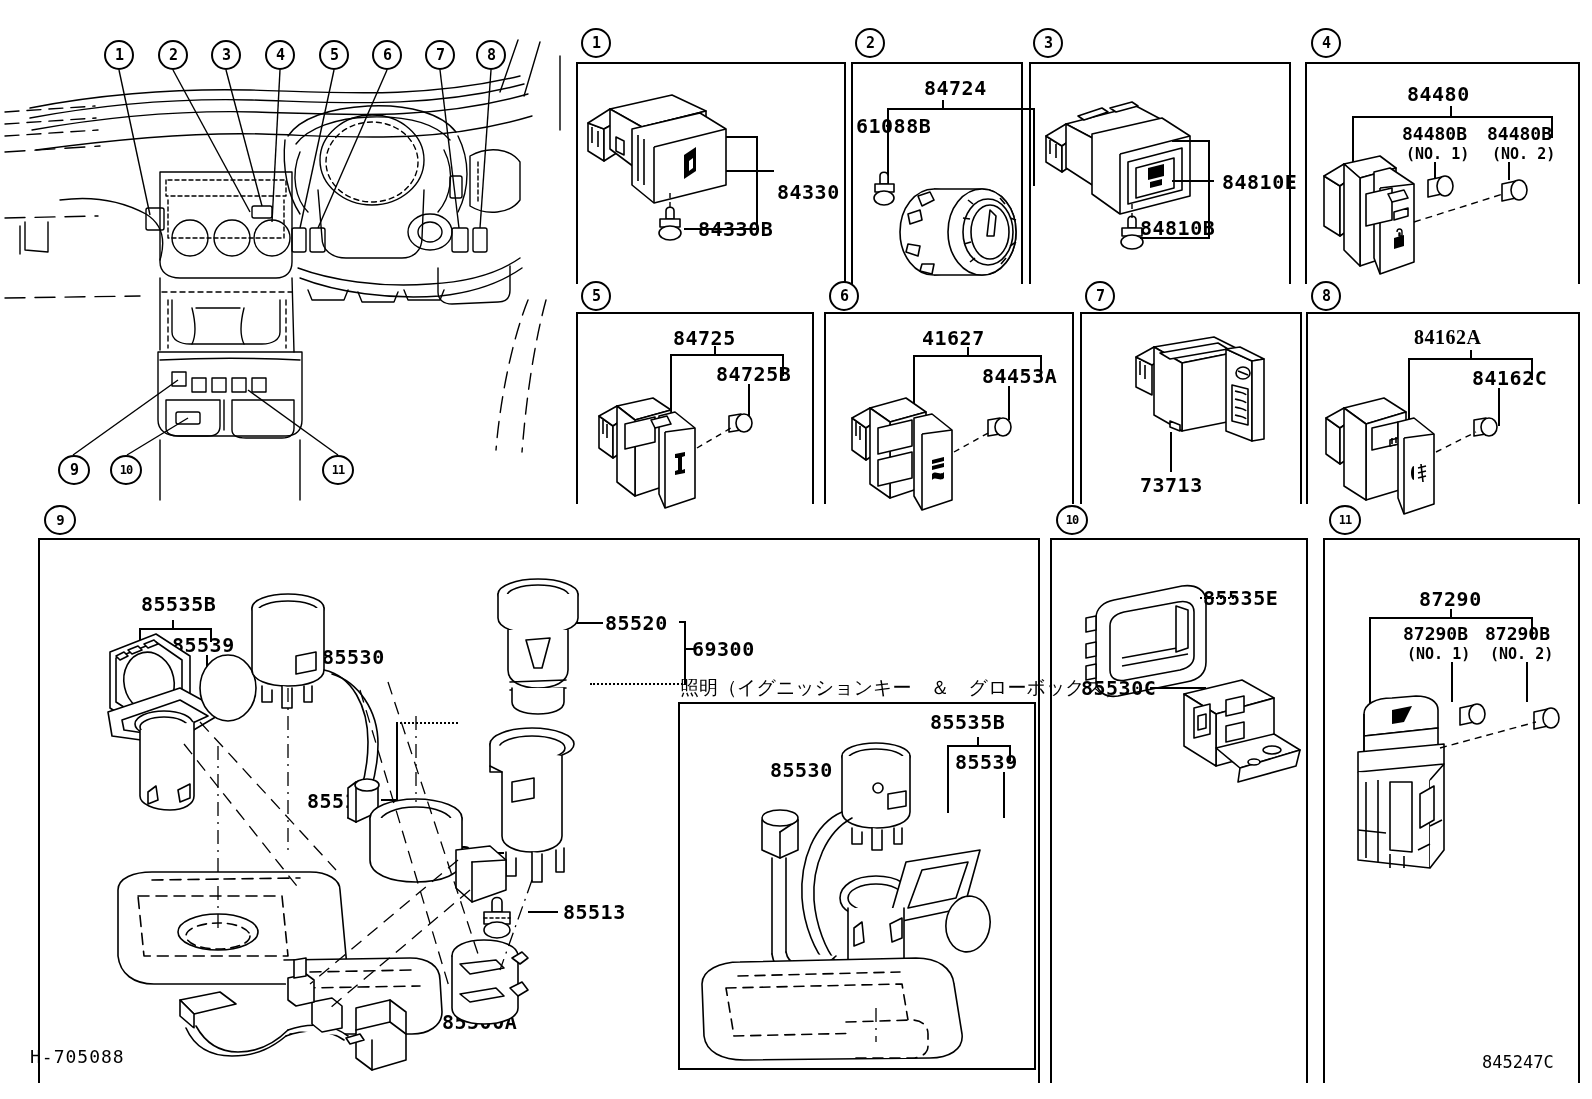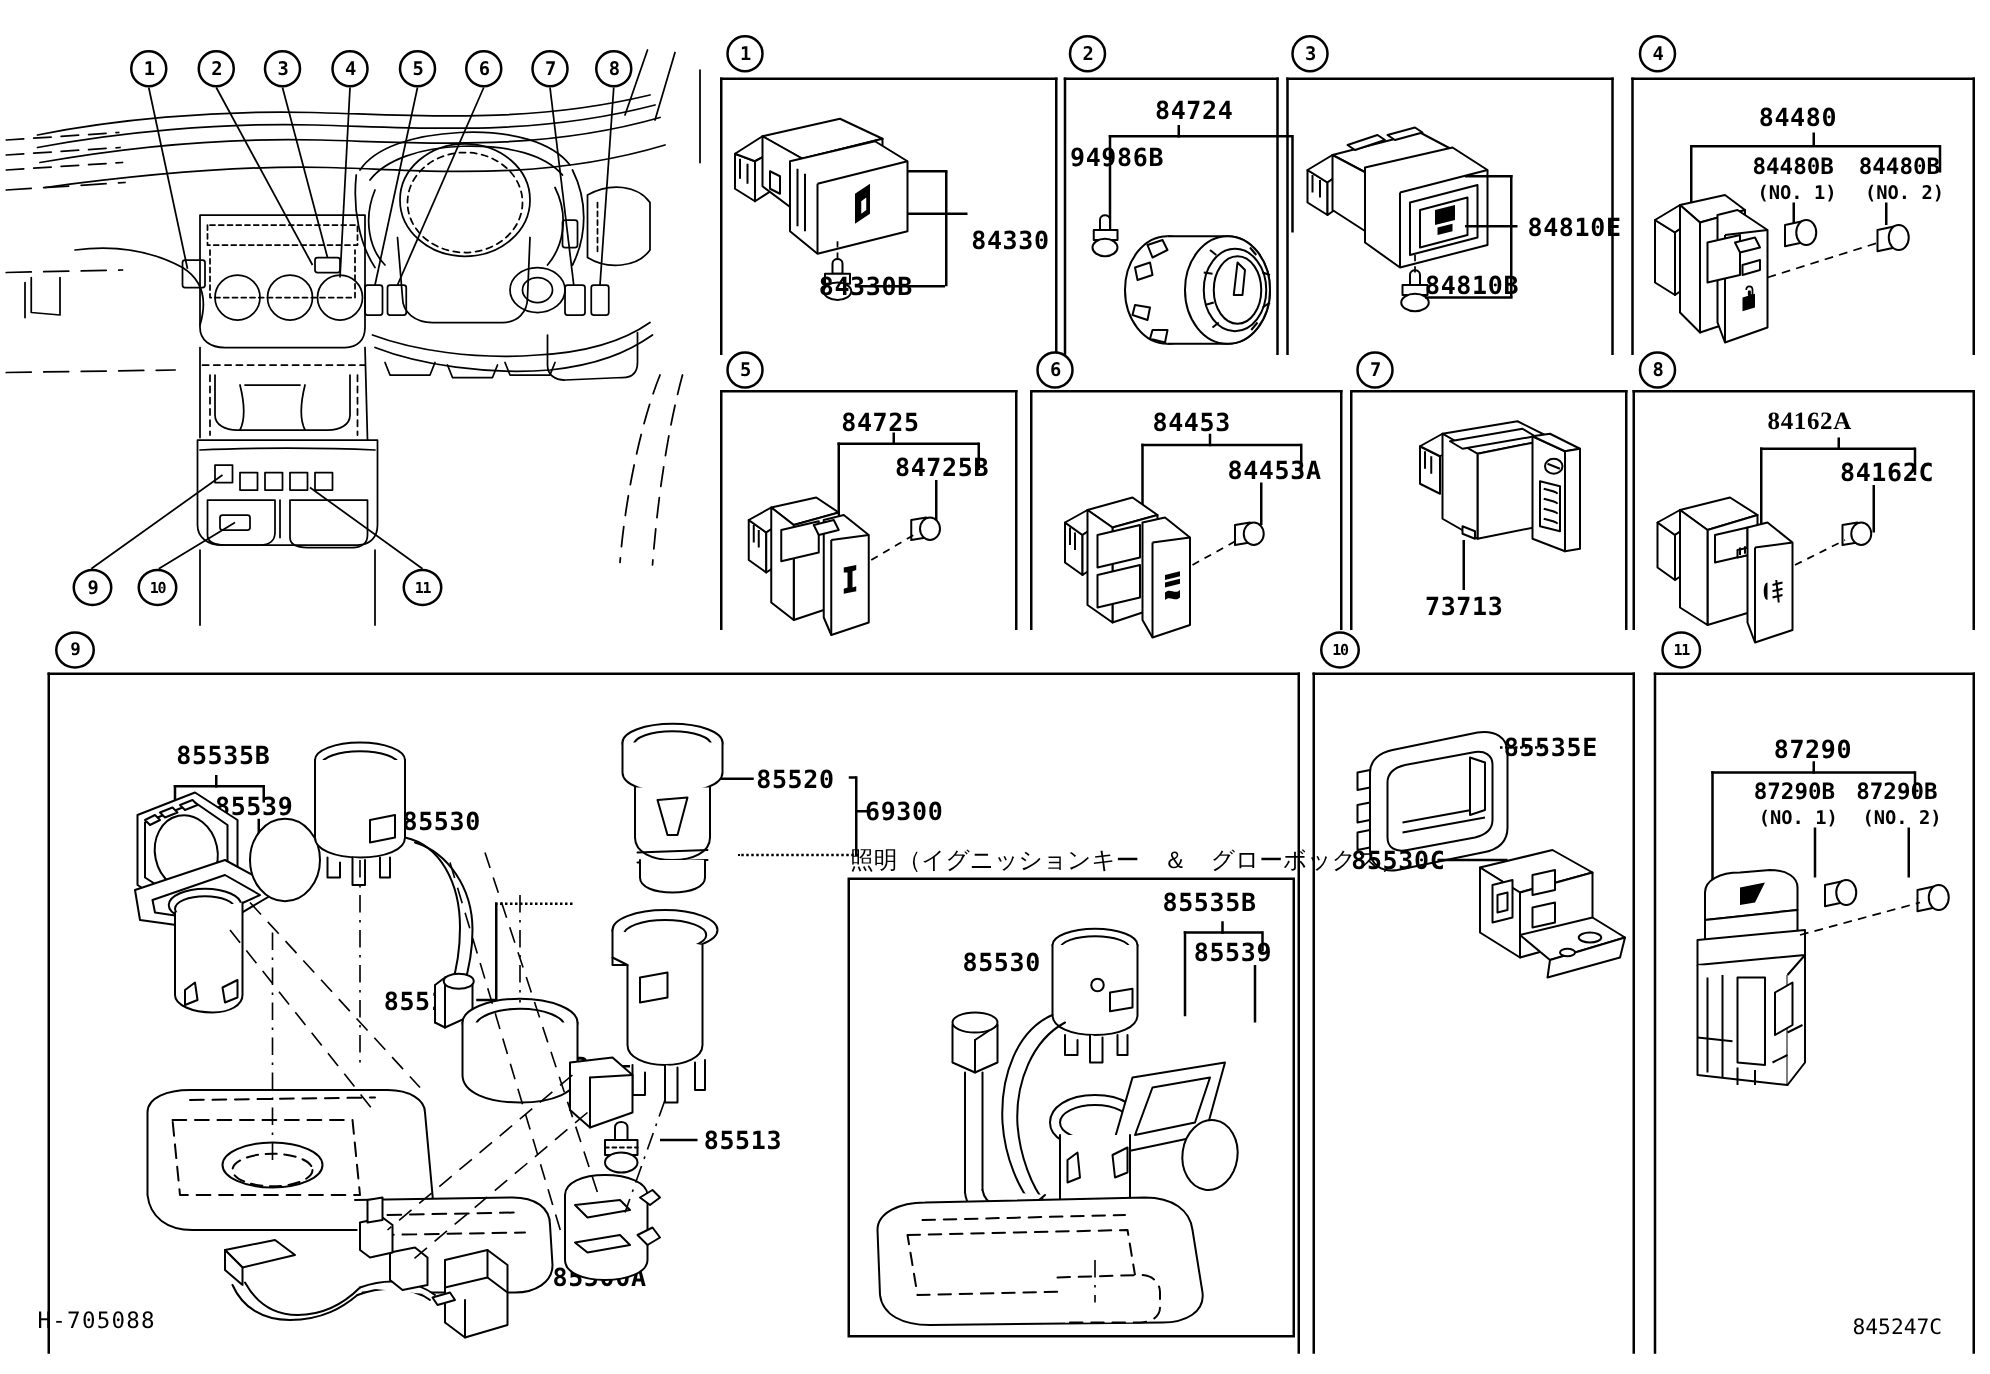--- a/index.html
+++ b/index.html
@@ -270,31 +270,31 @@
     </g>
 
     <path d="M90 108 L 90 124" stroke="#000" stroke-width="1.4" stroke-dasharray="5 4" fill="none"></path>
   </svg>
 
   <div class="lline h" style="left:726px; top:170px; width:48px;"></div>
   <div class="lline v" style="left:756px; top:137px; height:92px;"></div>
   <div class="lline h" style="left:726px; top:136px; width:32px;"></div>
   <div class="lline h" style="left:684px; top:228px; width:72px;"></div>
   <div class="pn" style="left:777px; top:160px;margin-top:20px;">84330</div>
-  <div class="pn" style="left:655px; top:217px;">84330B</div>
+  <div class="pn" style="left:698px; top:217px;">84330B</div>
 
   <div class="balloon" style="left:855px; top:28px;"><span>2</span></div>
   <div class="panel-bracket" style="left:851px; top:62px; width:172px; height:222px;"></div>
 
   <div class="pn" style="left:897px; top:76px;margin-left:27px;">84724</div>
   <div class="lline h" style="left:887px; top:108px; width:147px;"></div>
   <div class="lline v" style="left:942px; top:100px; height:10px;"></div>
   <div class="lline v" style="left:887px; top:108px; height:22px;"></div>
   <div class="lline v" style="left:1033px; top:108px; height:78px;"></div>
-  <div class="pn" style="left:856px; top:114px;">94986B</div>
+  <div class="pn" style="left:856px; top:114px;">61088B</div>
   <div class="lline v" style="left:887px; top:130px; height:62px;"></div>
 
   <svg class="art" style="left:860px; top:140px;" width="180" height="145" viewBox="0 0 180 145">
     <g fill="#fff" stroke="#000" stroke-width="1.6" stroke-linejoin="round">
 
       <path d="M20 44 L 20 36 C 20 31, 28 31, 28 36 L 28 44 Z"></path>
       <path d="M15 44 L 34 44 L 34 52 L 15 52 Z"></path>
       <ellipse cx="24" cy="58" rx="10" ry="7"></ellipse>
 
       <ellipse cx="74" cy="92" rx="34" ry="43"></ellipse>
@@ -453,21 +453,21 @@
     <g fill="#fff" stroke="#000" stroke-width="1.6" stroke-linejoin="round">
       <path d="M134 26 L 146 24 L 146 40 L 134 42 Z"></path>
       <ellipse cx="149" cy="33" rx="8" ry="9"></ellipse>
     </g>
     <path d="M102 58 L 136 38" stroke="#000" stroke-width="1.4" stroke-dasharray="6 5" fill="none"></path>
   </svg>
 
   <div class="balloon" style="left:829px; top:281px;"><span>6</span></div>
   <div class="panel-bracket" style="left:824px; top:312px; width:250px; height:192px;"></div>
 
-  <div class="pn" style="left:922px; top:326px;">84453</div>
+  <div class="pn" style="left:922px; top:326px;">41627</div>
   <div class="lline h" style="left:913px; top:355px; width:128px;"></div>
   <div class="lline v" style="left:967px; top:347px; height:10px;"></div>
   <div class="lline v" style="left:913px; top:355px; height:62px;"></div>
   <div class="lline v" style="left:1040px; top:355px; height:22px;"></div>
   <div class="pn" style="left:982px; top:364px;">84453A</div>
   <div class="lline v" style="left:1008px; top:386px; height:34px;"></div>
 
   <svg class="art" style="left:848px; top:390px;" width="180" height="120" viewBox="0 0 180 120">
     <g fill="#fff" stroke="#000" stroke-width="1.6" stroke-linejoin="round">
       <path d="M4 28 L 4 60 L 18 70 L 18 38 Z"></path>

